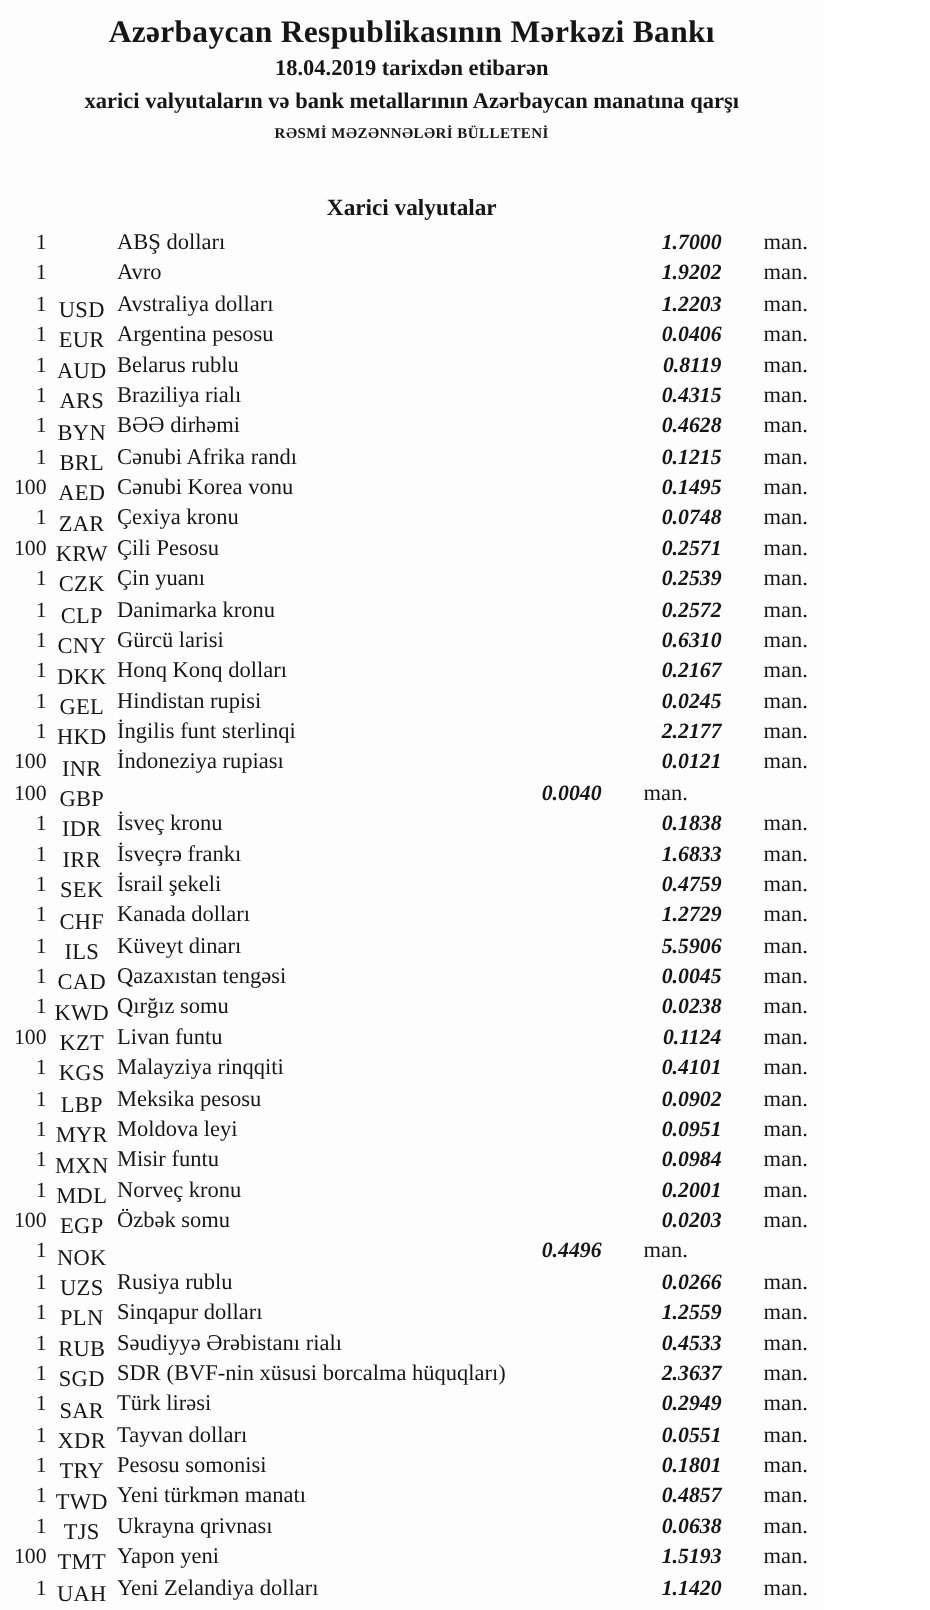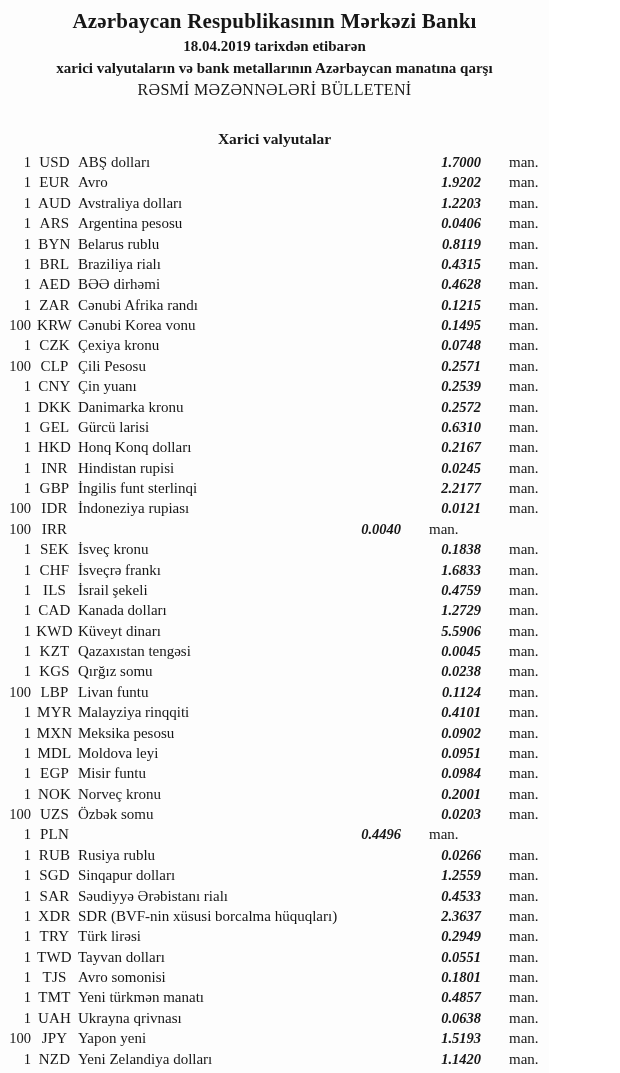--- a/index.html
+++ b/index.html
@@ -32,22 +32,22 @@
     font-size: 15px;
     font-weight: bold;
     line-height: 22px;
   }
   .subtitle-line {
     font-size: 15px;
     font-weight: bold;
     line-height: 22px;
   }
   .bulletin-title {
-    font-size: 16px;
-    font-weight: normal;
+    font-size: 10px;
+    font-weight: bold;
     line-height: 22px;
     letter-spacing: 0.3px;
   }
   .section-title {
     margin-top: 28px;
     text-align: center;
     font-size: 15.5px;
     font-weight: bold;
     line-height: 19px;
   }
@@ -64,20 +64,21 @@
     font-size: 15px;
     white-space: nowrap;
   }
   .cell-qty {
     text-align: right;
     font-size: 14.5px;
   }
   .cell-code {
     text-align: center;
     letter-spacing: 0.2px;
+    margin-top: 45px;
   }
   .cell-name {
     text-align: left;
     overflow: hidden;
   }
   .cell-value {
     text-align: right;
     font-weight: bold;
     font-style: italic;
     font-size: 14.5px;
@@ -416,21 +417,21 @@
       <span class="cell-qty">1</span>
       <span class="cell-code">TWD</span>
       <span class="cell-name">Tayvan dolları</span>
       <span class="cell-value">0.0551</span>
       <span class="cell-unit">man.</span>
     </div>
 
     <div class="rate-row">
       <span class="cell-qty">1</span>
       <span class="cell-code">TJS</span>
-      <span class="cell-name">Avro somonisi</span>
+      <span class="cell-name">Pesosu somonisi</span>
       <span class="cell-value">0.1801</span>
       <span class="cell-unit">man.</span>
     </div>
 
     <div class="rate-row">
       <span class="cell-qty">1</span>
       <span class="cell-code">TMT</span>
       <span class="cell-name">Yeni türkmən manatı</span>
       <span class="cell-value">0.4857</span>
       <span class="cell-unit">man.</span>

